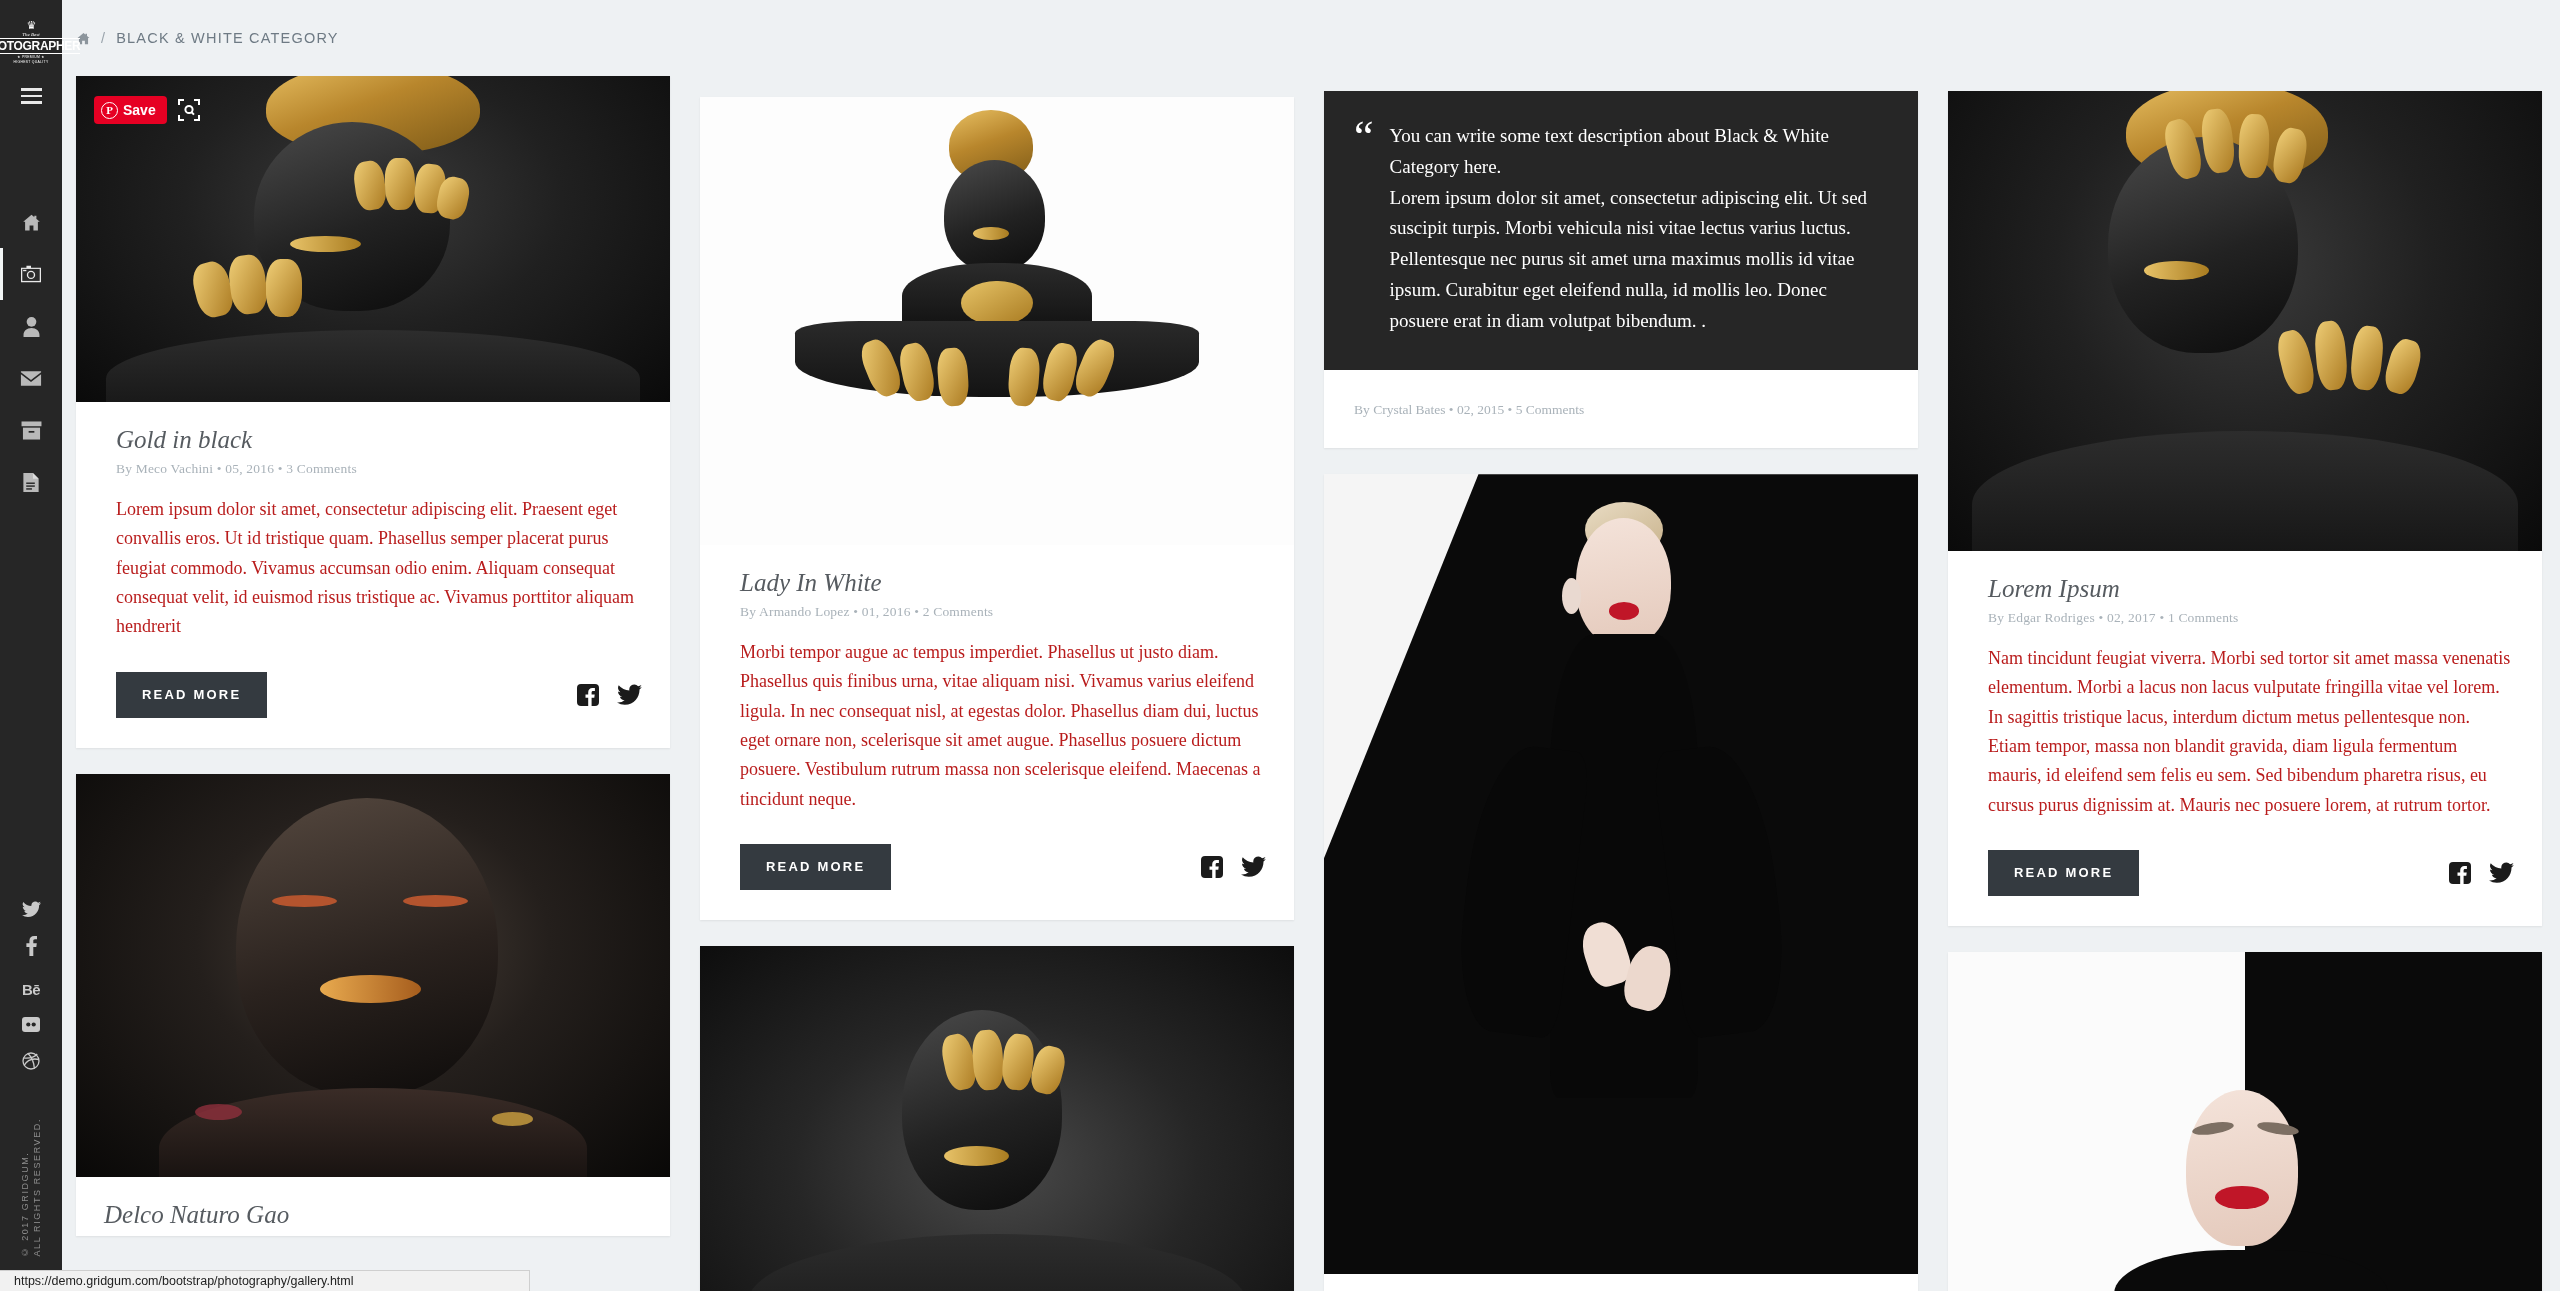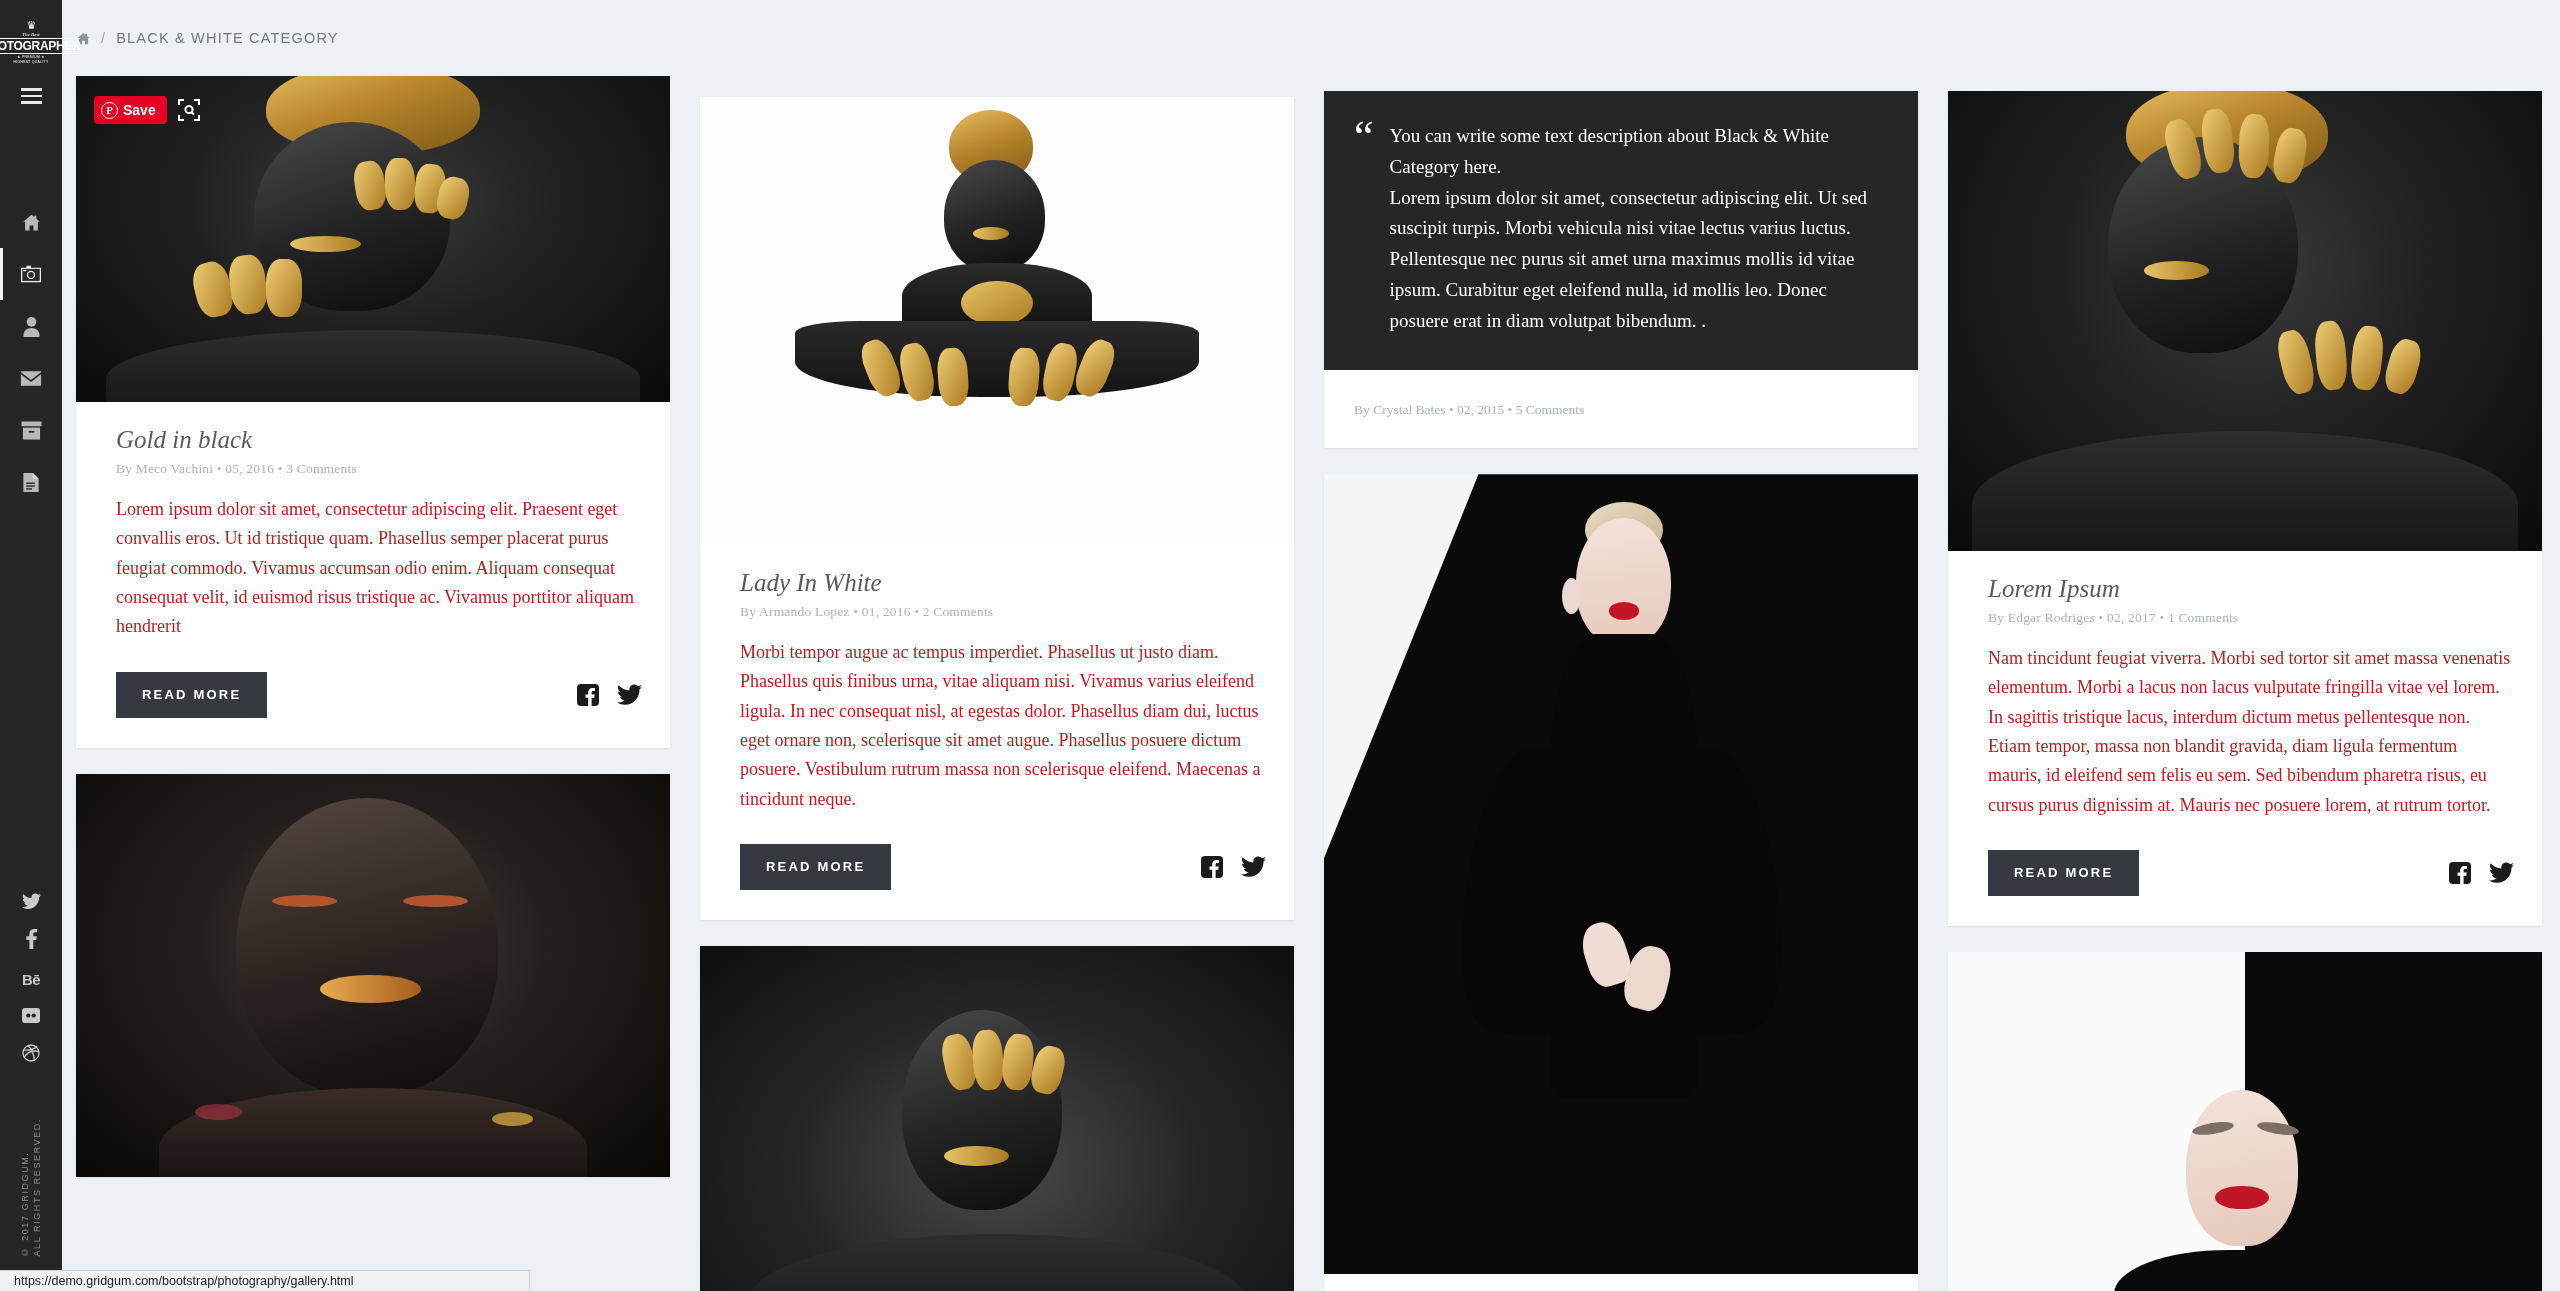--- a/index.html
+++ b/index.html
@@ -58,21 +58,21 @@
   }
   .side-nav-item svg { display:block; }
   .side-nav-item.active::before {
     content: ""; position: absolute; left: 0; top: 0;
     width: 3px; height: 52px; background: #f2f5f6;
   }
 
   .side-social { position: absolute; top: 884px; left: 0; width: 62px; }
   .side-social-item {
     height: 38px; width: 62px;
-    display: flex; align-items: center; justify-content: center;
+    display: flex; align-items: flex-end; justify-content: center;
     color: #c9c9c9; cursor: pointer;
   }
   .behance-txt { font-size: 15px; font-weight: bold; font-family:"Liberation Sans",sans-serif; letter-spacing:-.5px;}
 
   #copyright {
     position: absolute; bottom: 34px; left: 0; width: 62px;
     display: flex; justify-content: center; gap: 2px;
   }
   #copyright div {
     writing-mode: vertical-rl; transform: rotate(180deg);
@@ -420,20 +420,23 @@
         <div class="art-figure" style="background:radial-gradient(ellipse at 50% 42%, #4a4038 0%, #241f1c 42%, #090807 100%);">
           <div class="head" style="left:27%;top:6%;width:44%;height:74%;background:linear-gradient(165deg,#55483f 0%,#2a221e 55%,#0d0b0a 100%);"></div>
           <div style="position:absolute;left:33%;top:30%;width:11%;height:3%;background:#b4542e;border-radius:50%;"></div>
           <div style="position:absolute;left:55%;top:30%;width:11%;height:3%;background:#b4542e;border-radius:50%;"></div>
           <div class="lip-gold" style="left:41%;top:50%;width:17%;height:7%;background:linear-gradient(90deg,#e8aa4f,#a65d1d);"></div>
           <div style="position:absolute;left:14%;top:78%;width:72%;height:30%;background:linear-gradient(180deg,#3a2c27,#0d0a09);border-radius:50% 50% 0 0;"></div>
           <div style="position:absolute;left:20%;top:82%;width:8%;height:4%;background:#8e2f3c;border-radius:50%;opacity:.8;"></div>
           <div style="position:absolute;left:70%;top:84%;width:7%;height:3.5%;background:#c49a3e;border-radius:50%;opacity:.85;"></div>
         </div>
       </div>
+      <div class="card-body-partial">
+        <h2 class="card-title">Delco Naturo Gao</h2>
+      </div>
     </article>
 
   </div>
 
   <div class="col" id="col2">
     <div style="height:21px;"></div>
 
     <article class="card">
       <div class="card-img art" style="height:448px;background:#fdfdfd;">
         <div class="art-figure skin-white">

